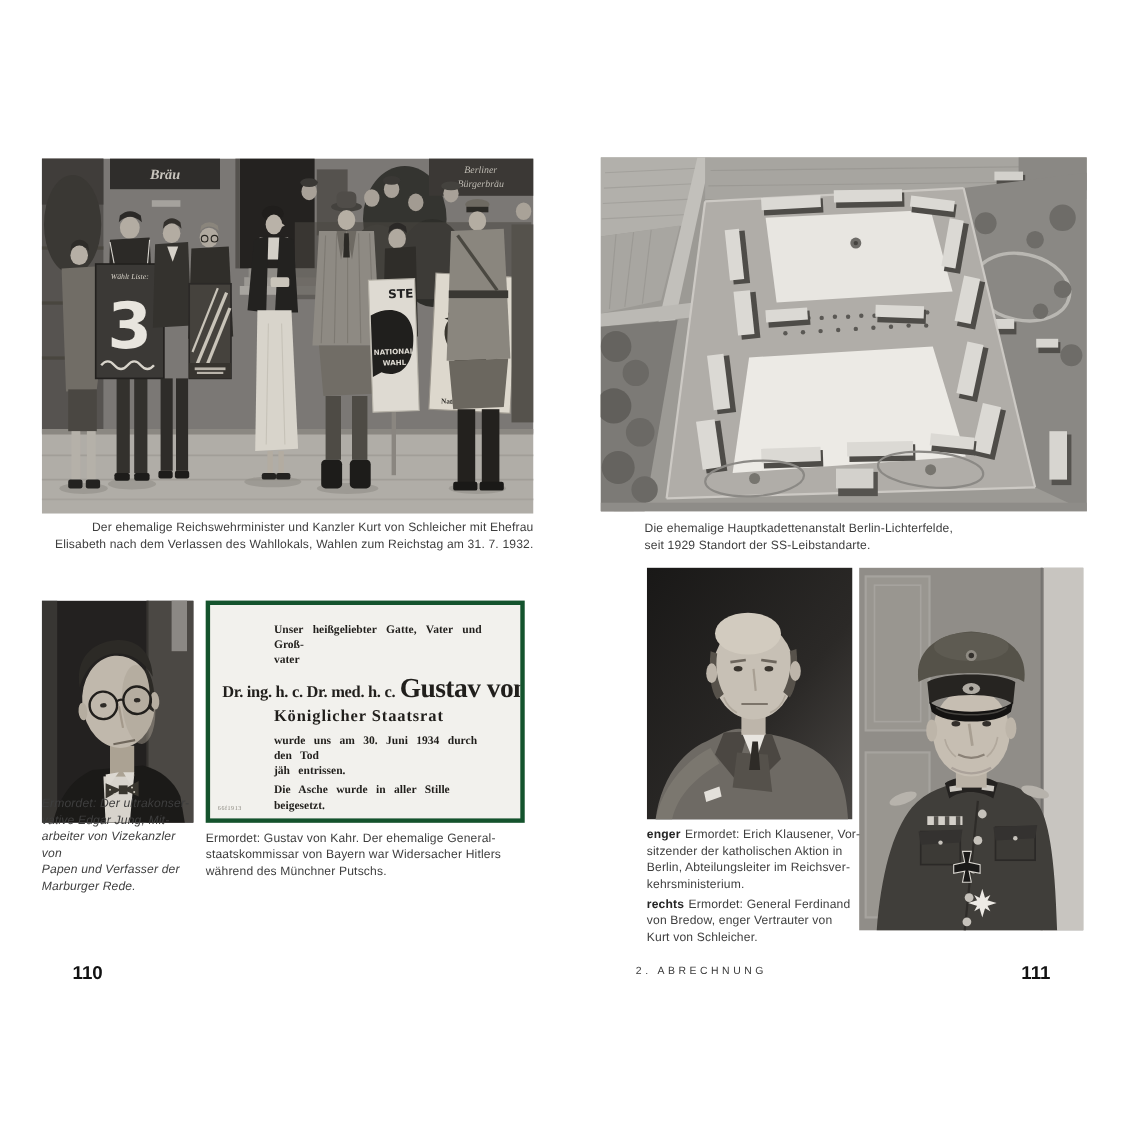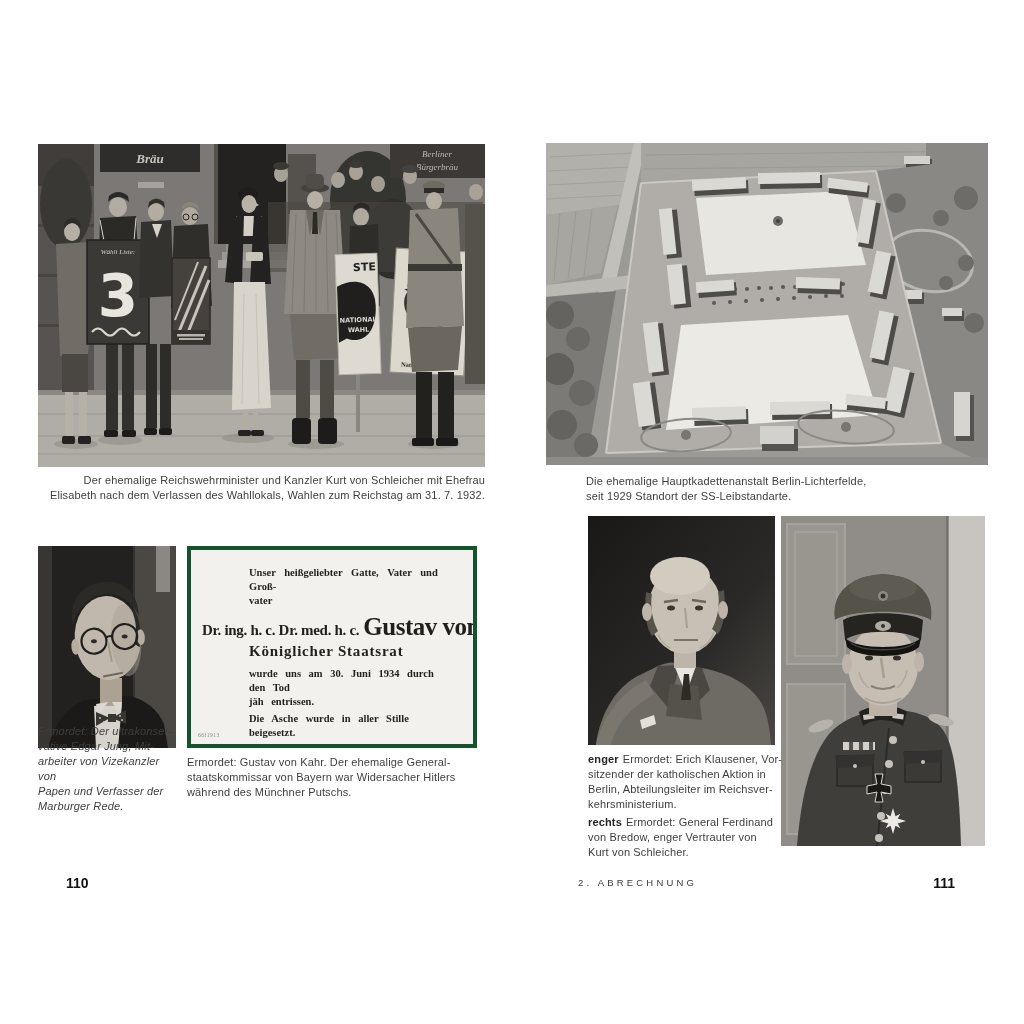--- a/index.html
+++ b/index.html
@@ -37,21 +37,21 @@
     white-space:pre-line; margin:7px 24px 0 58px;
   }
   .notice .bodytext2 { margin-top:3px; }
   .notice .closing { white-space:nowrap; margin:9px 0 0 58px; }
   .notice .ella { font-size:20px; letter-spacing:3px; margin-left:4px; }
   .notice .archive {
     position:absolute; left:7px; bottom:6px; font-size:5.5px;
     color:#8a877f; letter-spacing:0.5px;
   }
 
-  .pagenum { font-weight:bold; font-size:14px; color:#111; }
+  .pagenum { font-weight:bold; font-size:17px; color:#111; }
   .chapter { font-size:9.5px; letter-spacing:3.2px; color:#3a3a3a; }
 </style>
 </head>
 <body>
 
 <figure class="abs photo" style="left:38px; top:144px; width:447px; height:331px;">
 <svg viewBox="0 0 447 323" width="447" height="323">
 
   <rect width="447" height="250" fill="#7b7875"></rect>
   <rect x="0" y="0" width="56" height="250" fill="#565350"></rect>

